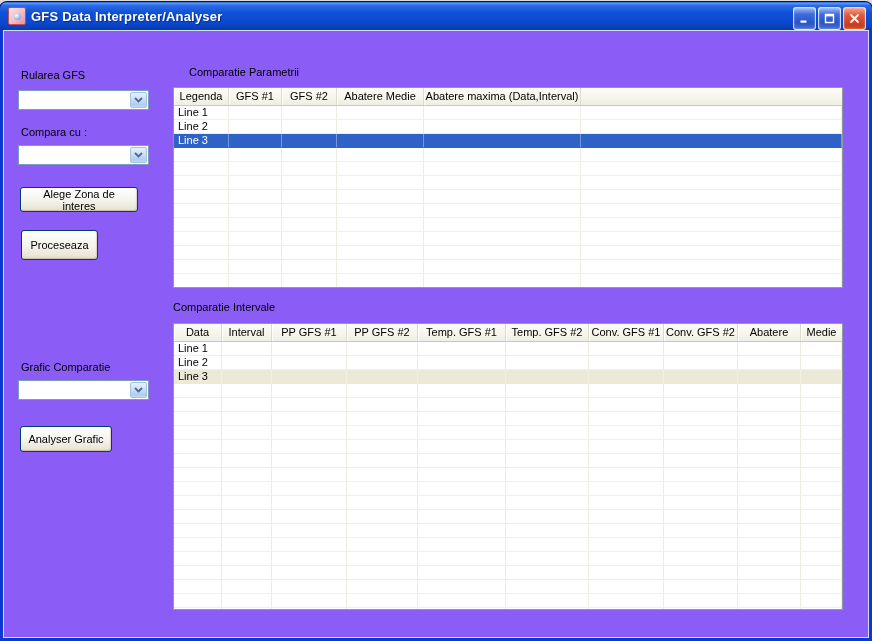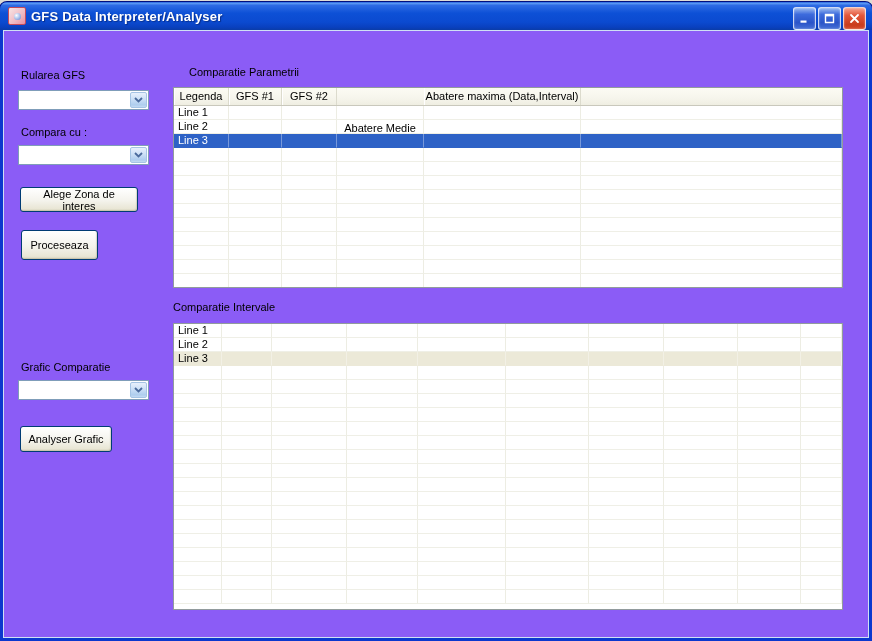--- a/index.html
+++ b/index.html
@@ -167,21 +167,21 @@
     </div>
 
     <button class="xp-button" style="left:17px;top:396px;width:92px;height:26px;">Analyser Grafic</button>
 
     <div class="section-label" style="left:186px;top:36px;">Comparatie Parametrii</div>
     <div class="xp-table" style="left:170px;top:57px;width:670px;height:201px;">
       <div class="thead">
           <div class="hcell" style="width: 55px;">Legenda</div>
           <div class="hcell" style="width: 53px;">GFS #1</div>
           <div class="hcell" style="width: 55px;">GFS #2</div>
-          <div class="hcell" style="width: 87px; margin-top: 32px;">Abatere Medie</div>
+          <div class="hcell" style="width: 87px;">Abatere Medie</div>
           <div class="hcell" style="width: 157px;">Abatere maxima (Data,Interval)</div>
         </div>
       <div class="tbody">
           <div class="trow">
             <div class="tcell" style="width: 55px;">Line 1</div>
             <div class="tcell" style="width: 53px;"></div>
             <div class="tcell" style="width: 55px;"></div>
             <div class="tcell" style="width: 87px;"></div>
             <div class="tcell" style="width: 157px;"></div>
             <div class="tcell fill"></div>
@@ -280,20 +280,32 @@
             <div class="tcell" style="width: 55px;"></div>
             <div class="tcell" style="width: 87px;"></div>
             <div class="tcell" style="width: 157px;"></div>
             <div class="tcell fill"></div>
           </div>
         </div>
     </div>
 
     <div class="section-label" style="left:170px;top:271px;">Comparatie Intervale</div>
     <div class="xp-table" style="left:170px;top:293px;width:670px;height:287px;">
+      <div class="thead">
+          <div class="hcell" style="width: 48px;">Data</div>
+          <div class="hcell" style="width: 50px;">Interval</div>
+          <div class="hcell" style="width: 75px;">PP GFS #1</div>
+          <div class="hcell" style="width: 71px;">PP GFS #2</div>
+          <div class="hcell" style="width: 88px;">Temp. GFS #1</div>
+          <div class="hcell" style="width: 83px;">Temp. GFS #2</div>
+          <div class="hcell" style="width: 75px;">Conv. GFS #1</div>
+          <div class="hcell" style="width: 74px;">Conv. GFS #2</div>
+          <div class="hcell" style="width: 63px;">Abatere</div>
+          <div class="hcell fill">Medie</div>
+        </div>
       <div class="tbody">
           <div class="trow">
             <div class="tcell" style="width: 48px;">Line 1</div>
             <div class="tcell" style="width: 50px;"></div>
             <div class="tcell" style="width: 75px;"></div>
             <div class="tcell" style="width: 71px;"></div>
             <div class="tcell" style="width: 88px;"></div>
             <div class="tcell" style="width: 83px;"></div>
             <div class="tcell" style="width: 75px;"></div>
             <div class="tcell" style="width: 74px;"></div>

